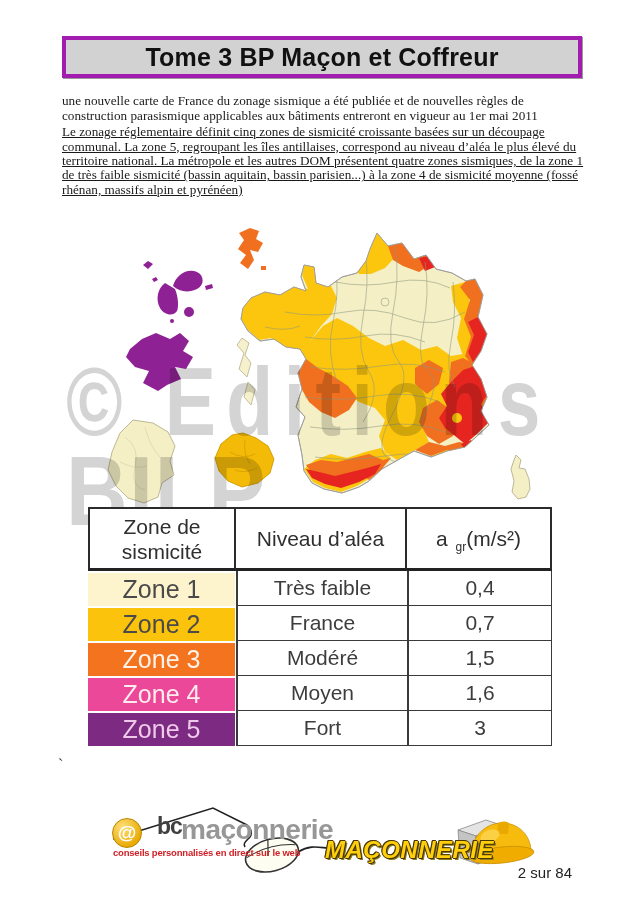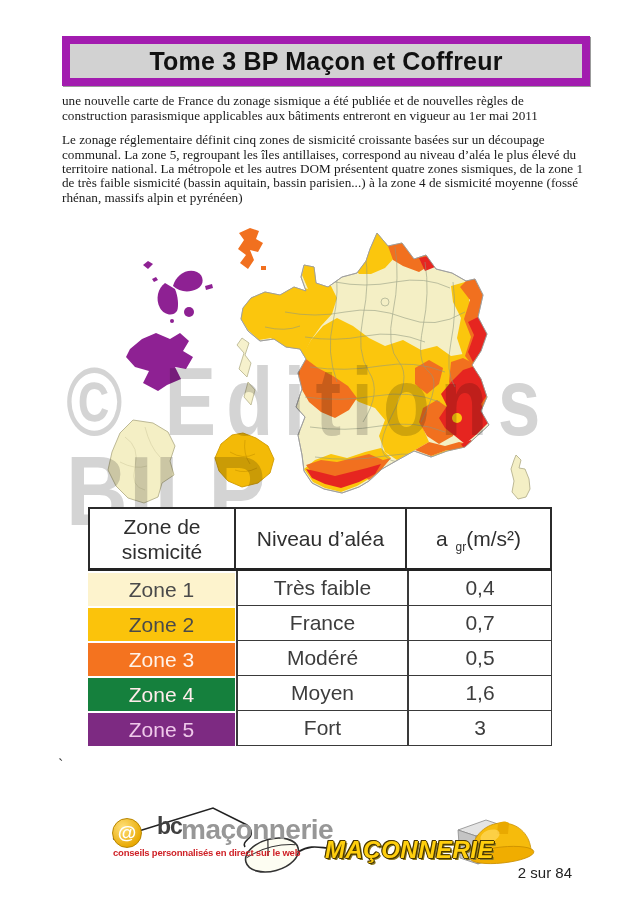--- a/index.html
+++ b/index.html
@@ -2,50 +2,50 @@
 <html style="--zone1: #f4efc5; --zone2: #fbc60d; --zone3: #f1701f; --zone4: #e62520; --zone5: #8e2193; --dept-line: #8f9880; --outline: #9a9a9a; --island-outline: #b5b18c; --reunion-fill: #f3ba07; --reunion-line: #cf9a00;"><head>
 <meta charset="utf-8">
 <style>
   html,body{margin:0;padding:0;}
   body{width:640px;height:906px;background:#fff;position:relative;overflow:hidden;
        font-family:"Liberation Sans",sans-serif;}
   .abs{position:absolute;}
 
   
   .title-box{left:62px;top:36px;width:512px;height:34px;background:#d2d2d2;
-    border:8px solid #a21caf;box-shadow:1px 1px 0 #9b9b9b;
+    border:4px solid #a21caf;box-shadow:1px 1px 0 #9b9b9b;
     display:flex;align-items:center;justify-content:center;z-index:5;}
   .title-box h1{margin:0;font-size:25px;font-weight:bold;color:#111;
     font-family:"Liberation Sans",sans-serif;letter-spacing:.2px;}
 
   
   .para{left:62px;width:524px;font-family:"Liberation Serif",serif;
     font-size:13.2px;line-height:14.4px;color:#1a1a1a;z-index:5;}
-  .p1{top:81px;} .p2{top:120px;}
+  .p1{top:81px;} .p2{top:112px;text-decoration:underline;}
 
   
   .map-wrap{left:85px;top:222px;width:485px;height:290px;z-index:1;}
 
   
   .wm{color:#d4d4d4;font-weight:bold;white-space:nowrap;z-index:2;
       mix-blend-mode:multiply;transform-origin:left top;line-height:1;}
   .wm1{left:66px;top:354px;font-size:96px;letter-spacing:13px;transform:scaleX(.80);}
   .wm2{left:66px;top:442px;font-size:98px;letter-spacing:2px;transform:scaleX(.87);}
 
   
   .tbl{left:88px;top:507px;width:464px;z-index:3;}
   .thead{display:grid;grid-template-columns:148px 171px 145px;}
   .th{border:2px solid #2b2b2b;border-bottom:3px solid #222;background:#fff;
       display:flex;align-items:center;justify-content:center;text-align:center;
       height:59px;font-size:21px;color:#2f2f2f;line-height:25px;}
   .th + .th{border-left:none;}
   .th sub{font-size:12px;line-height:0;padding-left:8px;}
   .trow{display:grid;grid-template-columns:148px 171px 145px;height:35px;}
   .zc{margin:2px 1px 0 0;display:flex;align-items:center;justify-content:center;
-      font-size:21px;text-align:center;}
+      font-size:25px;text-align:center;}
   .trow:first-of-type .zc{margin-top:3px;}
   .wc{background:#fff;border-left:2px solid #3a3a3a;border-bottom:1.5px solid #3a3a3a;
       display:flex;align-items:center;justify-content:center;font-size:21px;color:#3d3d3d;}
   .wc.last{border-right:1.5px solid #3a3a3a;}
 
   
   .stray{left:58px;top:756px;font-family:"Liberation Serif",serif;font-size:16px;color:#333;z-index:5;}
 
   
   .lineart{left:95px;top:795px;width:235px;height:80px;z-index:4;}
@@ -189,24 +189,24 @@
     <div class="wc last">0,4</div>
   </div>
   <div class="trow">
     <div class="zc" style="background: rgb(251, 195, 11); color: rgb(74, 74, 74);">Zone 2</div>
     <div class="wc">France</div>
     <div class="wc last">0,7</div>
   </div>
   <div class="trow">
     <div class="zc" style="background: rgb(244, 115, 31); color: rgb(255, 242, 232);">Zone 3</div>
     <div class="wc">Modéré</div>
-    <div class="wc last">0,5</div>
-  </div>
-  <div class="trow">
-    <div class="zc" style="background: #15803d; color: rgb(255, 236, 236);">Zone 4</div>
+    <div class="wc last">1,5</div>
+  </div>
+  <div class="trow">
+    <div class="zc" style="background: #ec4899; color: rgb(255, 236, 236);">Zone 4</div>
     <div class="wc">Moyen</div>
     <div class="wc last">1,6</div>
   </div>
   <div class="trow">
     <div class="zc" style="background: rgb(125, 42, 130); color: rgb(239, 201, 234);">Zone 5</div>
     <div class="wc">Fort</div>
     <div class="wc last">3</div>
   </div>
 </div>
 

